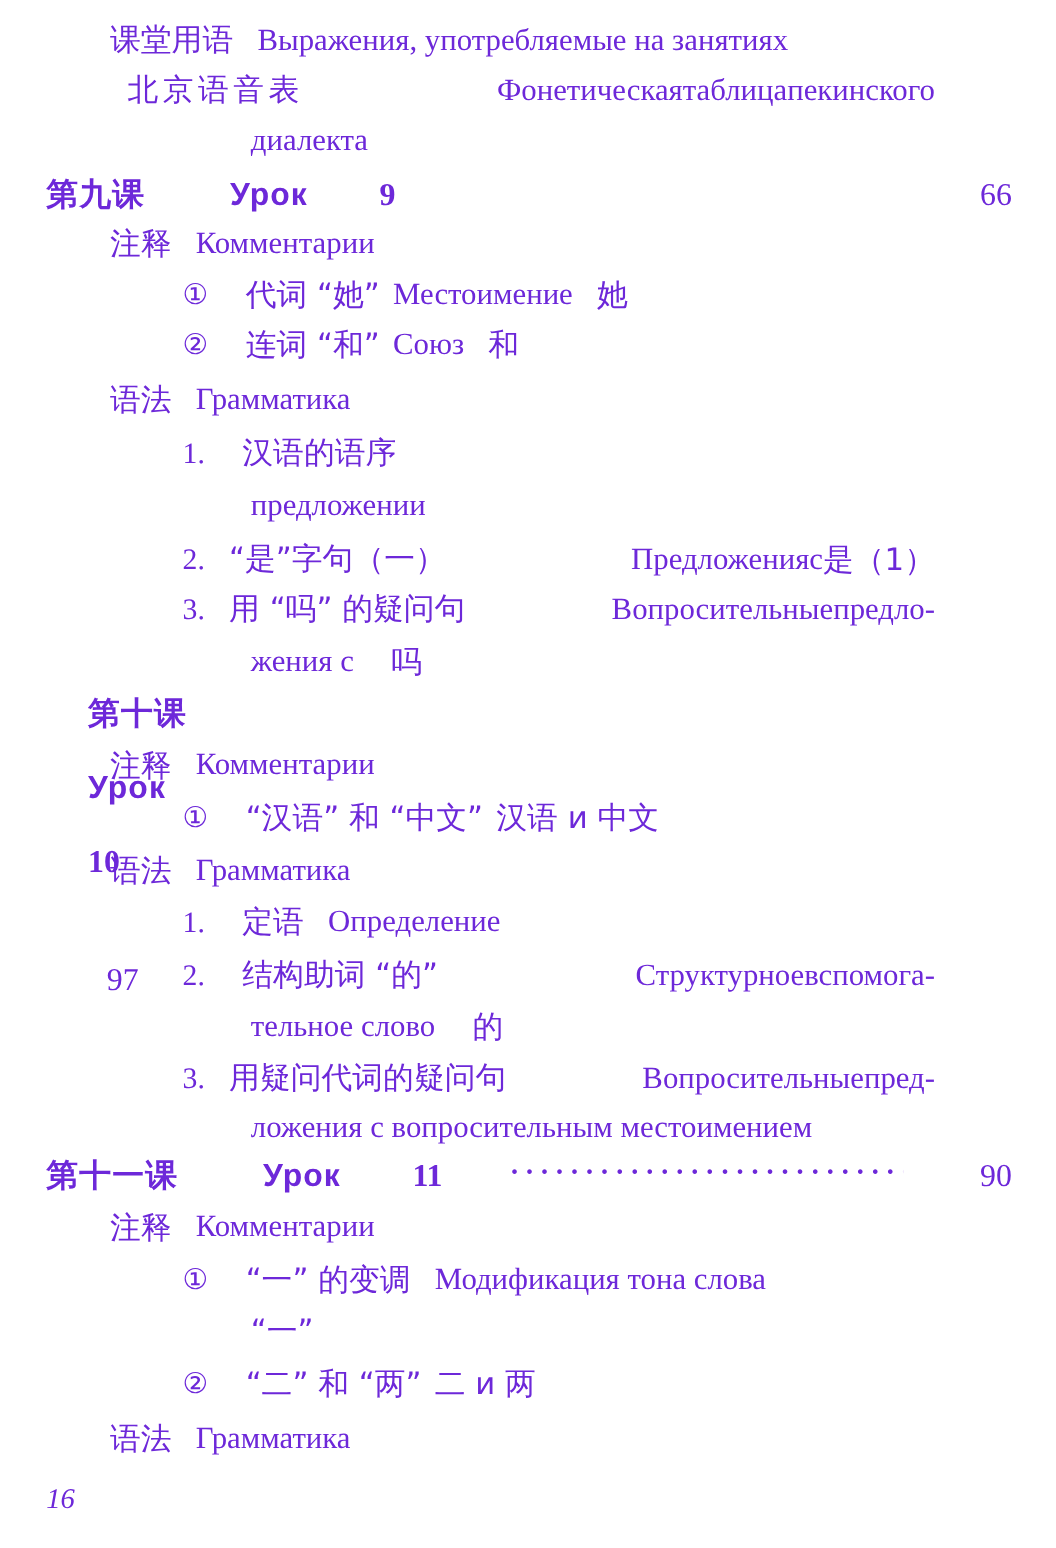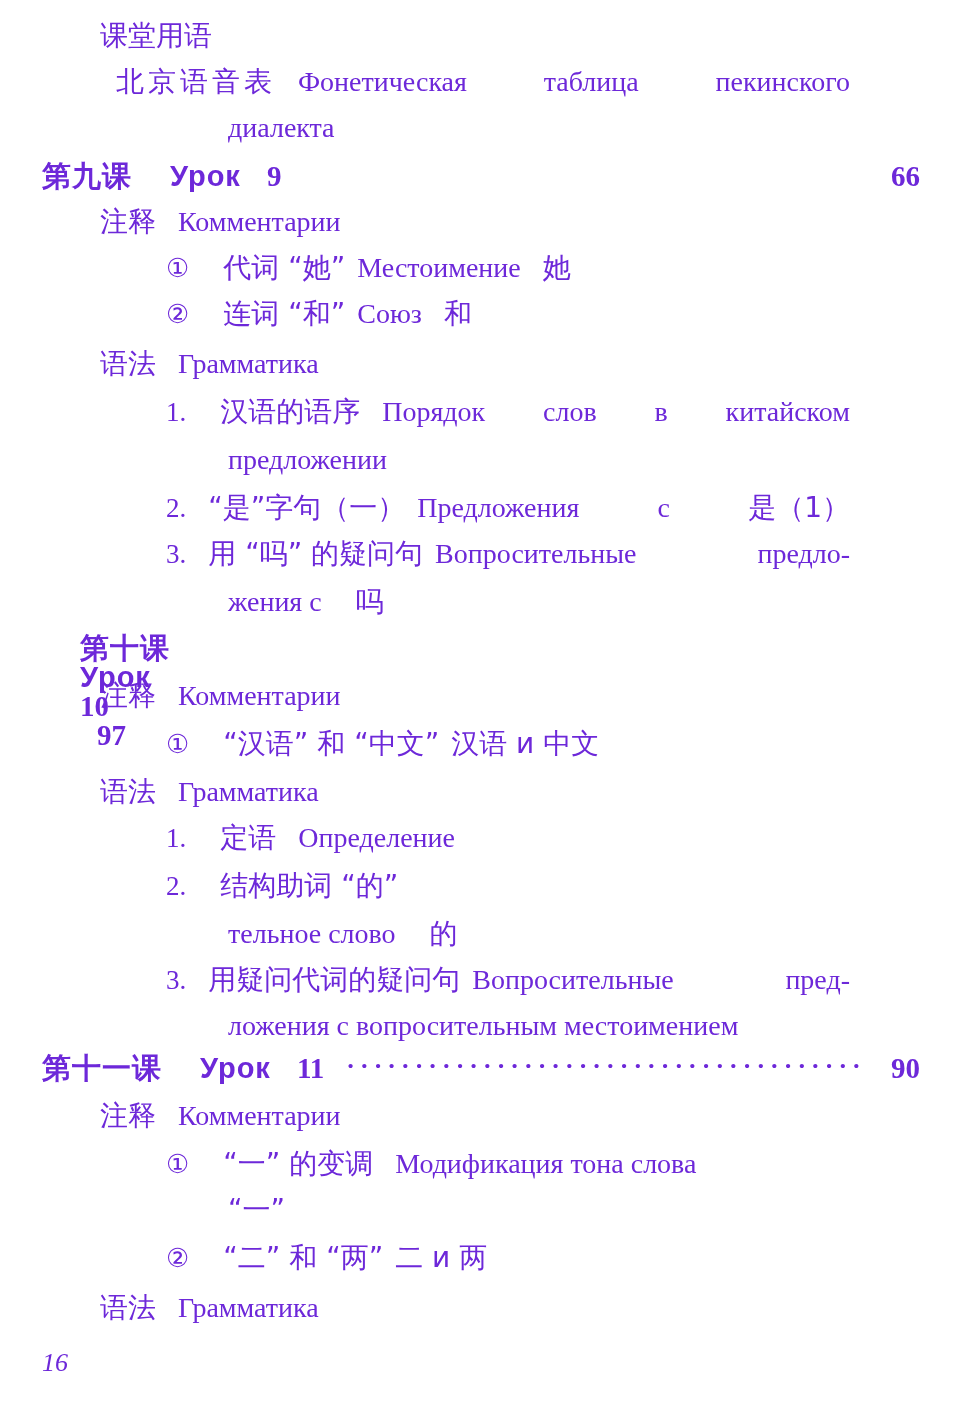--- a/index.html
+++ b/index.html
@@ -31,36 +31,37 @@
   .just {
     position: absolute;
     display: flex;
     align-items: baseline;
     font-size: 28px;
     line-height: 1;
   }
   .just .body {
     display: flex;
     flex: 1;
-    justify-content: space-between;
+    justify-content: flex-end;
     white-space: nowrap;
   }
 
   .cjk { font-family: "DejaVu Sans", "Liberation Sans", sans-serif; }
 
   
   .lesson {
     position: absolute;
     left: 42px;
     right: 40px;
     display: flex;
     align-items: baseline;
     font-size: 29px;
     font-weight: bold;
     line-height: 1;
+    gap: 39px;
   }
   .lesson .ltitle {
     font-family: "DejaVu Sans", "Liberation Sans", sans-serif;
     letter-spacing: 1px;
   }
   .lesson .lru {
     font-family: Liberation Sans, sans-serif;
     margin-left: 38px;
     letter-spacing: 1px;
   }
@@ -74,21 +75,21 @@
     margin: 0 14px 0 22px;
     font-size: 26px;
     letter-spacing: 5px;
     font-weight: bold;
     position: relative;
     top: -4px;
   }
   .lesson .spacer { flex: 1; }
   .lesson .pageno {
     font-family: "Liberation Serif", "DejaVu Serif", serif;
-    font-weight: bold;
+    font-weight: normal;
     text-align: right;
     min-width: 46px;
   }
 
   
   .circ {
     font-family: "DejaVu Sans", "Liberation Sans", sans-serif;
     font-size: 26px;
   }
   .numm {
@@ -111,20 +112,21 @@
   }
 </style>
 </head>
 <body>
 
 <div class="page">
 
   <div class="just" style="left:100px; right:110px; top:22px;">
     <span class="cjk">课堂用语</span>
     <span class="gap-m"></span>
+    <span>Выражения, употребляемые на занятиях</span>
   </div>
 
   <div class="just" style="left:116px; right:110px; top:68px;">
     <span class="cjk" style="letter-spacing:4px;">北京语音表</span>
     <span class="gap-m"></span>
     <span class="body">
       <span>Фонетическая</span>
       <span>таблица</span>
       <span>пекинского</span>
     </span>
@@ -172,26 +174,20 @@
     <span class="cjk">语法</span>
     <span class="gap-m"></span>
     <span>Грамматика</span>
   </div>
 
   <div class="just" style="left:166px; right:110px; top:398px;">
     <span class="numm">1.</span>
     <span class="gap-l"></span>
     <span class="cjk">汉语的语序</span>
     <span class="gap-m"></span>
-    <span class="body">
-      <span>Порядок</span>
-      <span>слов</span>
-      <span>в</span>
-      <span>китайском</span>
-    </span>
   </div>
 
   <div class="line" style="left:228px; top:446px;">
     <span>предложении</span>
   </div>
 
   <div class="just" style="left:166px; right:110px; top:494px;">
     <span class="numm">2.</span>
     <span class="gap-m"></span>
     <span class="cjk">“是”字句（一）</span>
@@ -254,20 +250,24 @@
     <span class="cjk">定语</span>
     <span class="gap-m"></span>
     <span>Определение</span>
   </div>
 
   <div class="just" style="left:166px; right:110px; top:872px;">
     <span class="numm">2.</span>
     <span class="gap-l"></span>
     <span class="cjk">结构助词 “的”</span>
     <span class="gap-m"></span>
+    <span class="body">
+      <span>Структурное</span>
+      <span>вспомога-</span>
+    </span>
   </div>
 
   <div class="line" style="left:228px; top:920px;">
     <span>тельное слово</span>
     <span class="gap-l"></span>
     <span class="cjk">的</span>
   </div>
 
   <div class="just" style="left:166px; right:110px; top:966px;">
     <span class="numm">3.</span>

